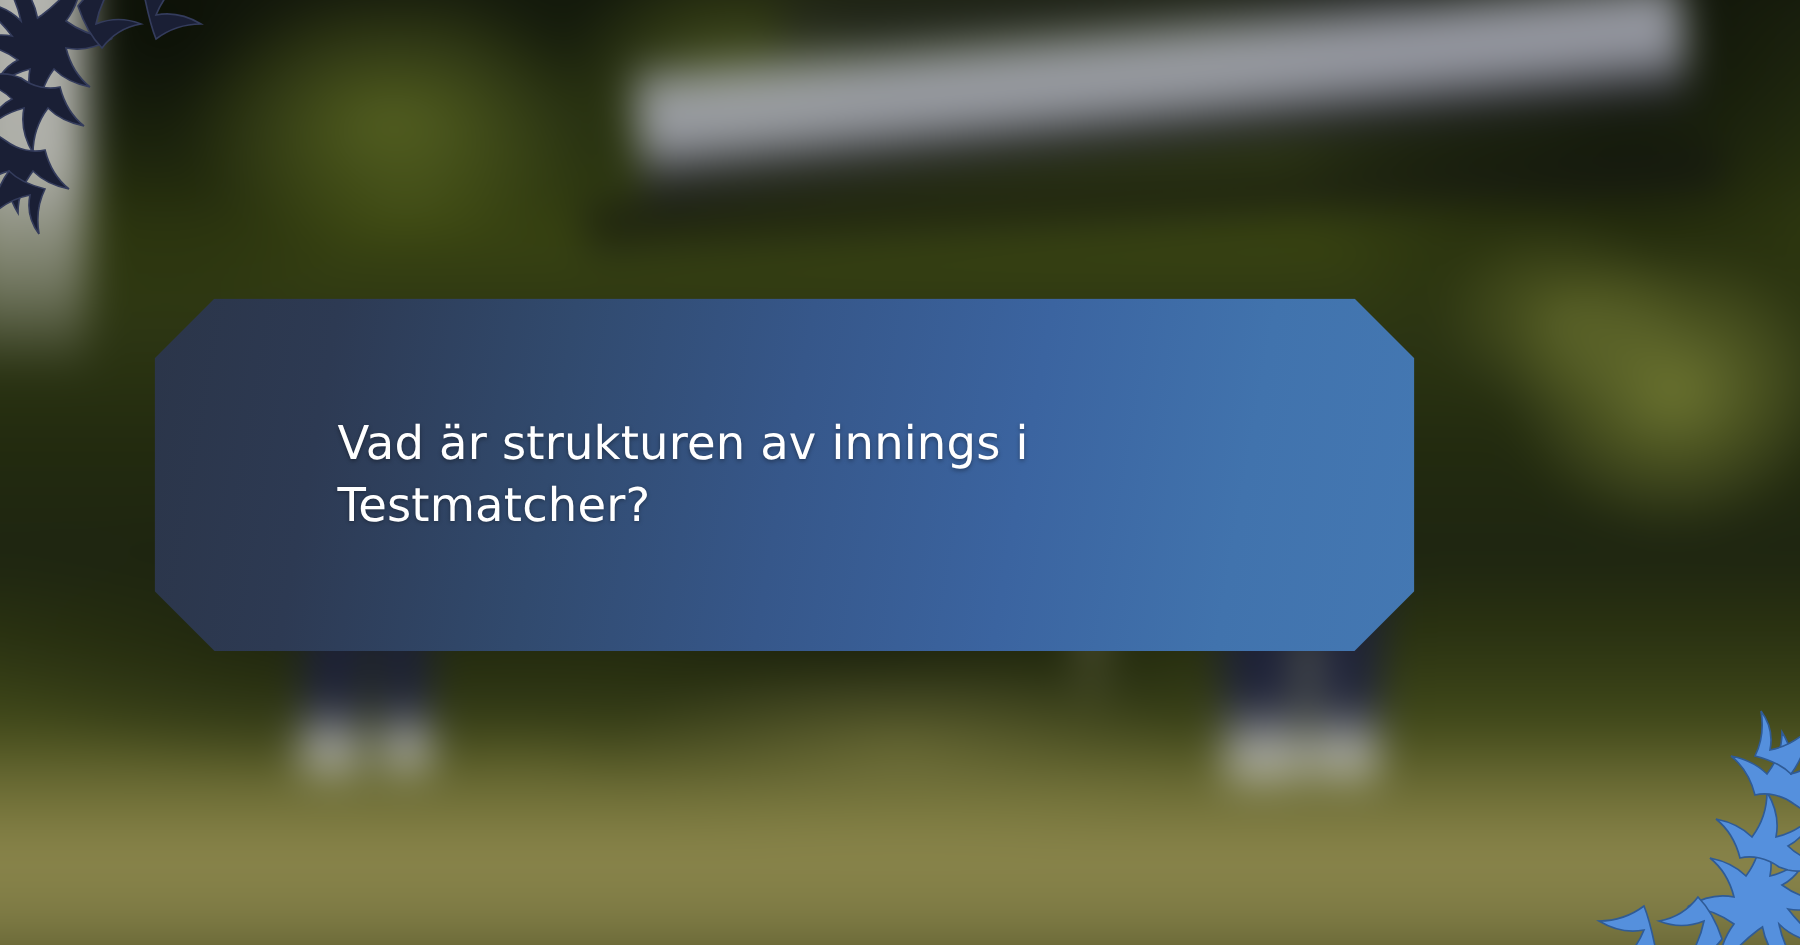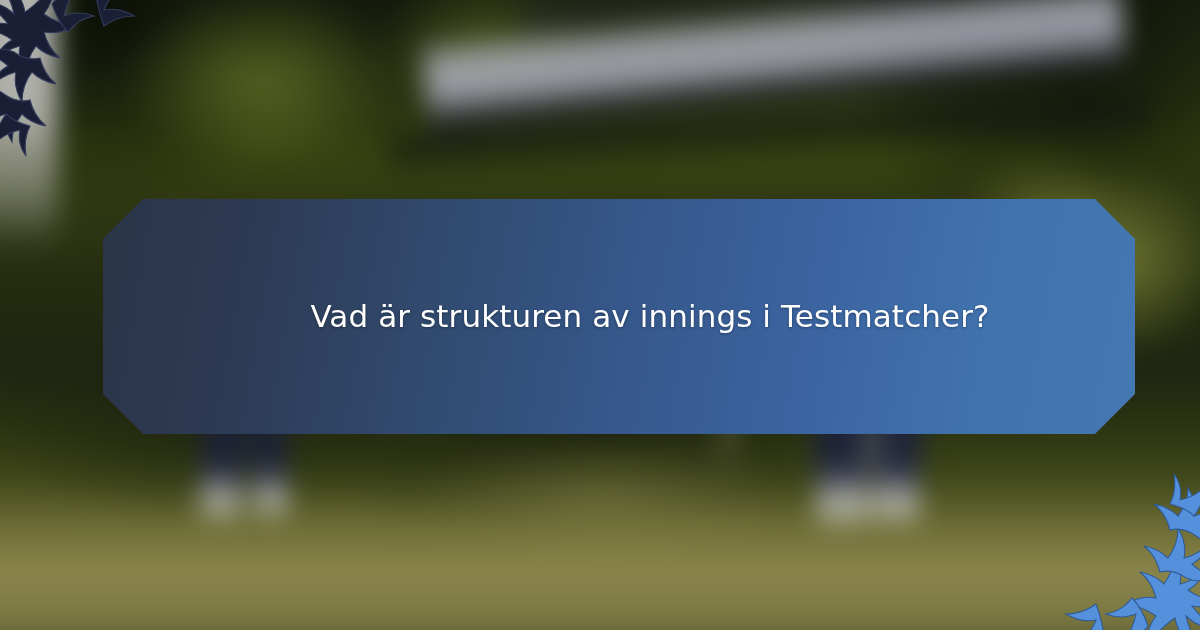--- a/index.html
+++ b/index.html
@@ -130,21 +130,21 @@
   
   .ornament { position: absolute; width: 170px; height: 170px; }
   .orn-tl { left: -8px; top: -10px; }
   .orn-br { right: -8px; bottom: -10px; transform: rotate(180deg); }
 
   
   .banner {
     position: absolute;
     left: 103px;
     top: 199px;
-    width: 1032px;
+    width: 840px;
     height: 235px;
     background: linear-gradient(100deg,
         #2b3549 0%,
         #2d3a53 14%,
         #314a6e 32%,
         #36578a 50%,
         #3b64a0 68%,
         #4173ad 85%,
         #4478b3 100%);
     clip-path: polygon(

